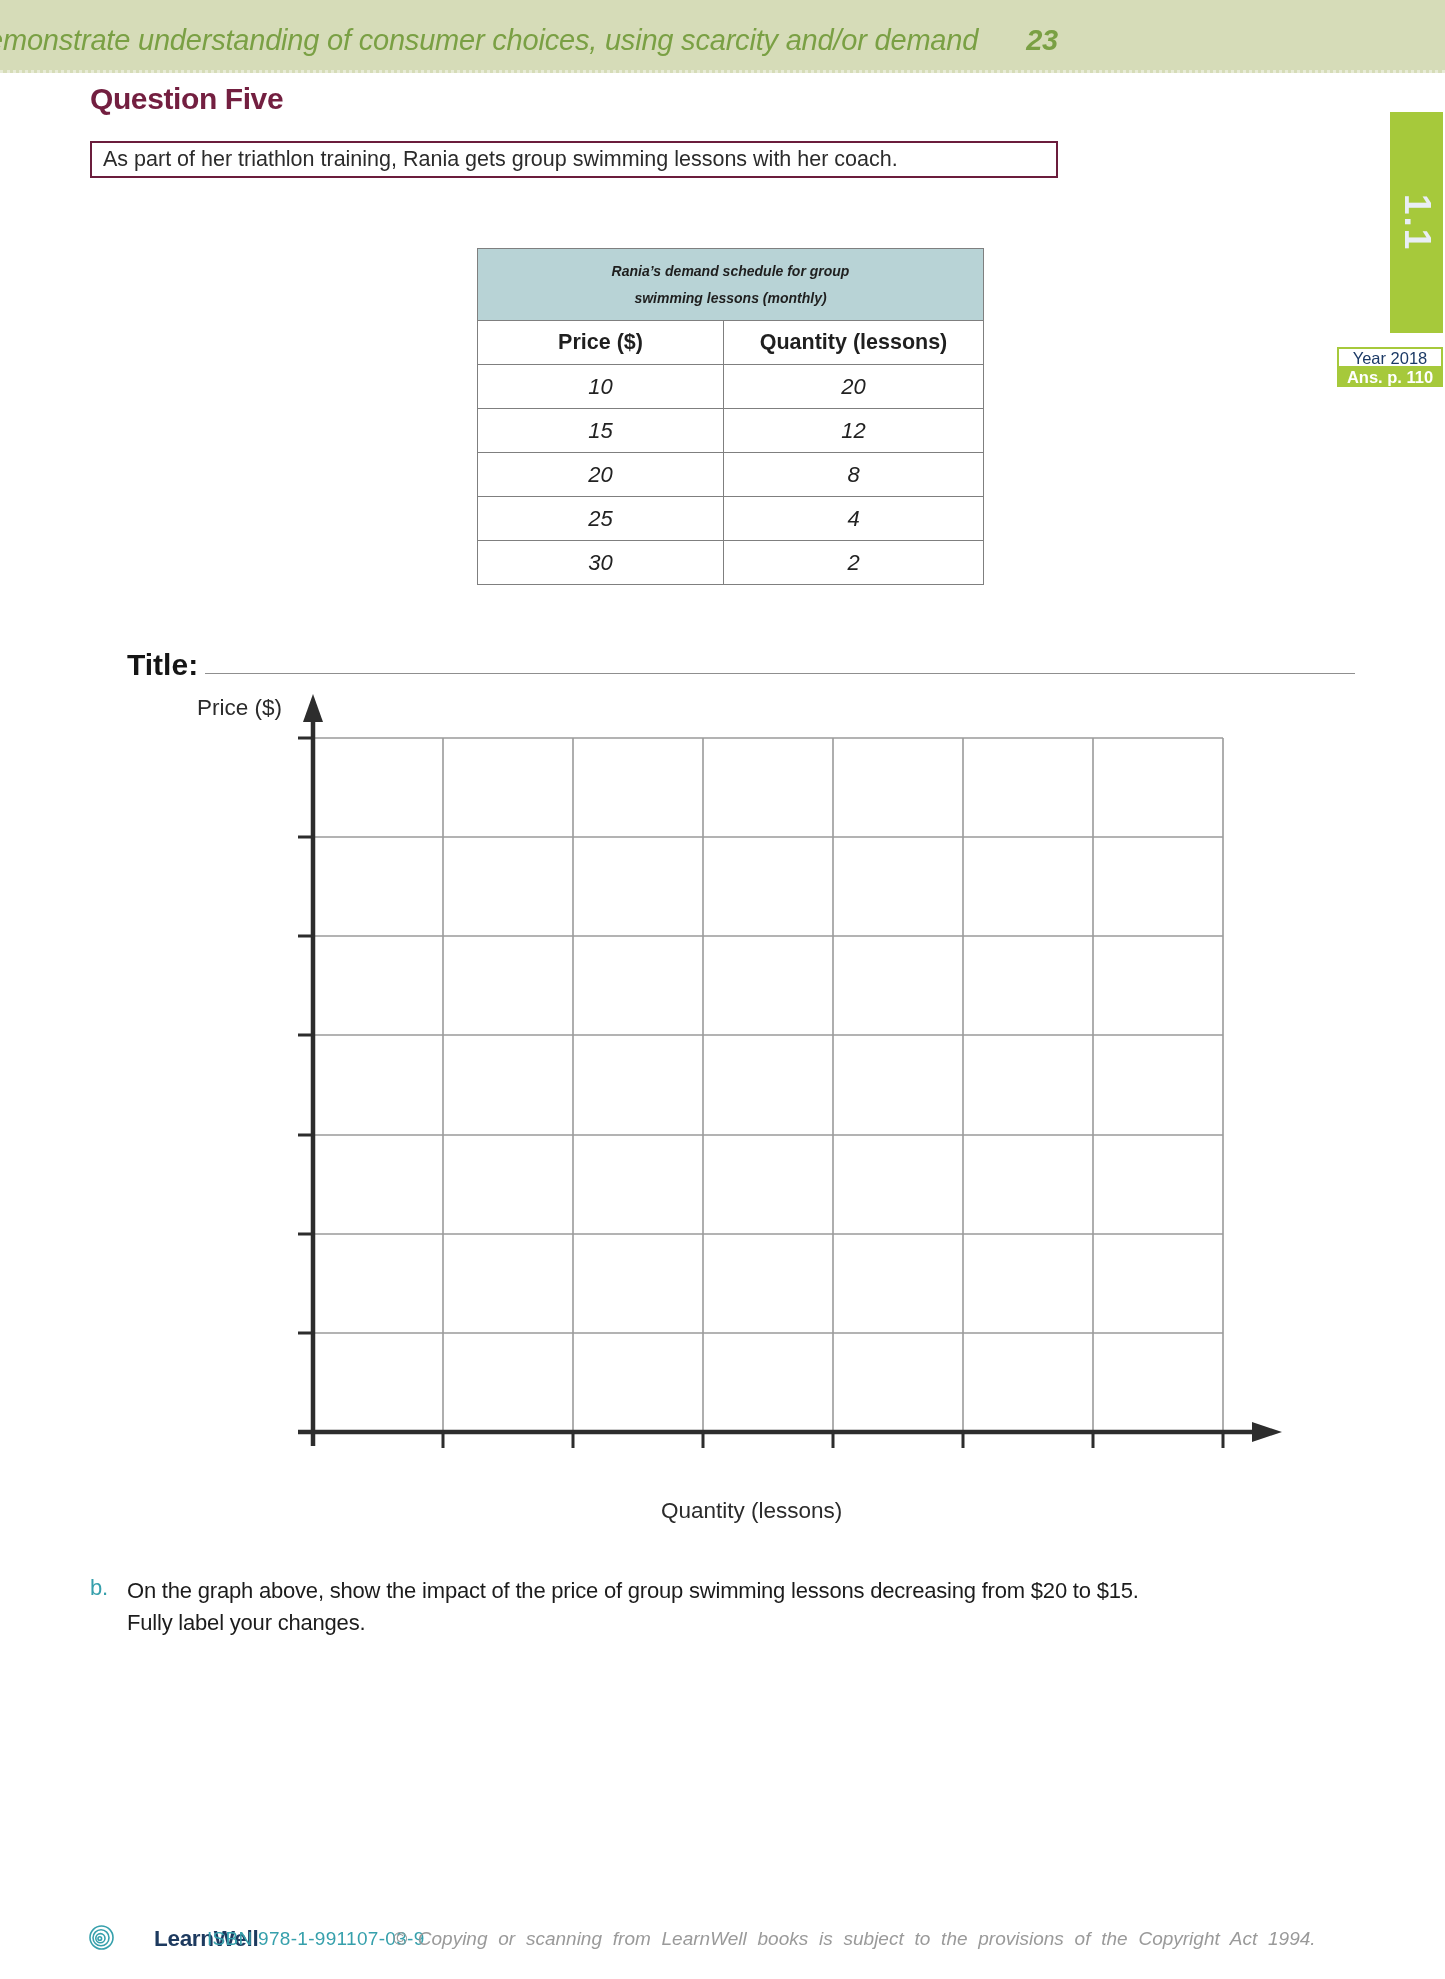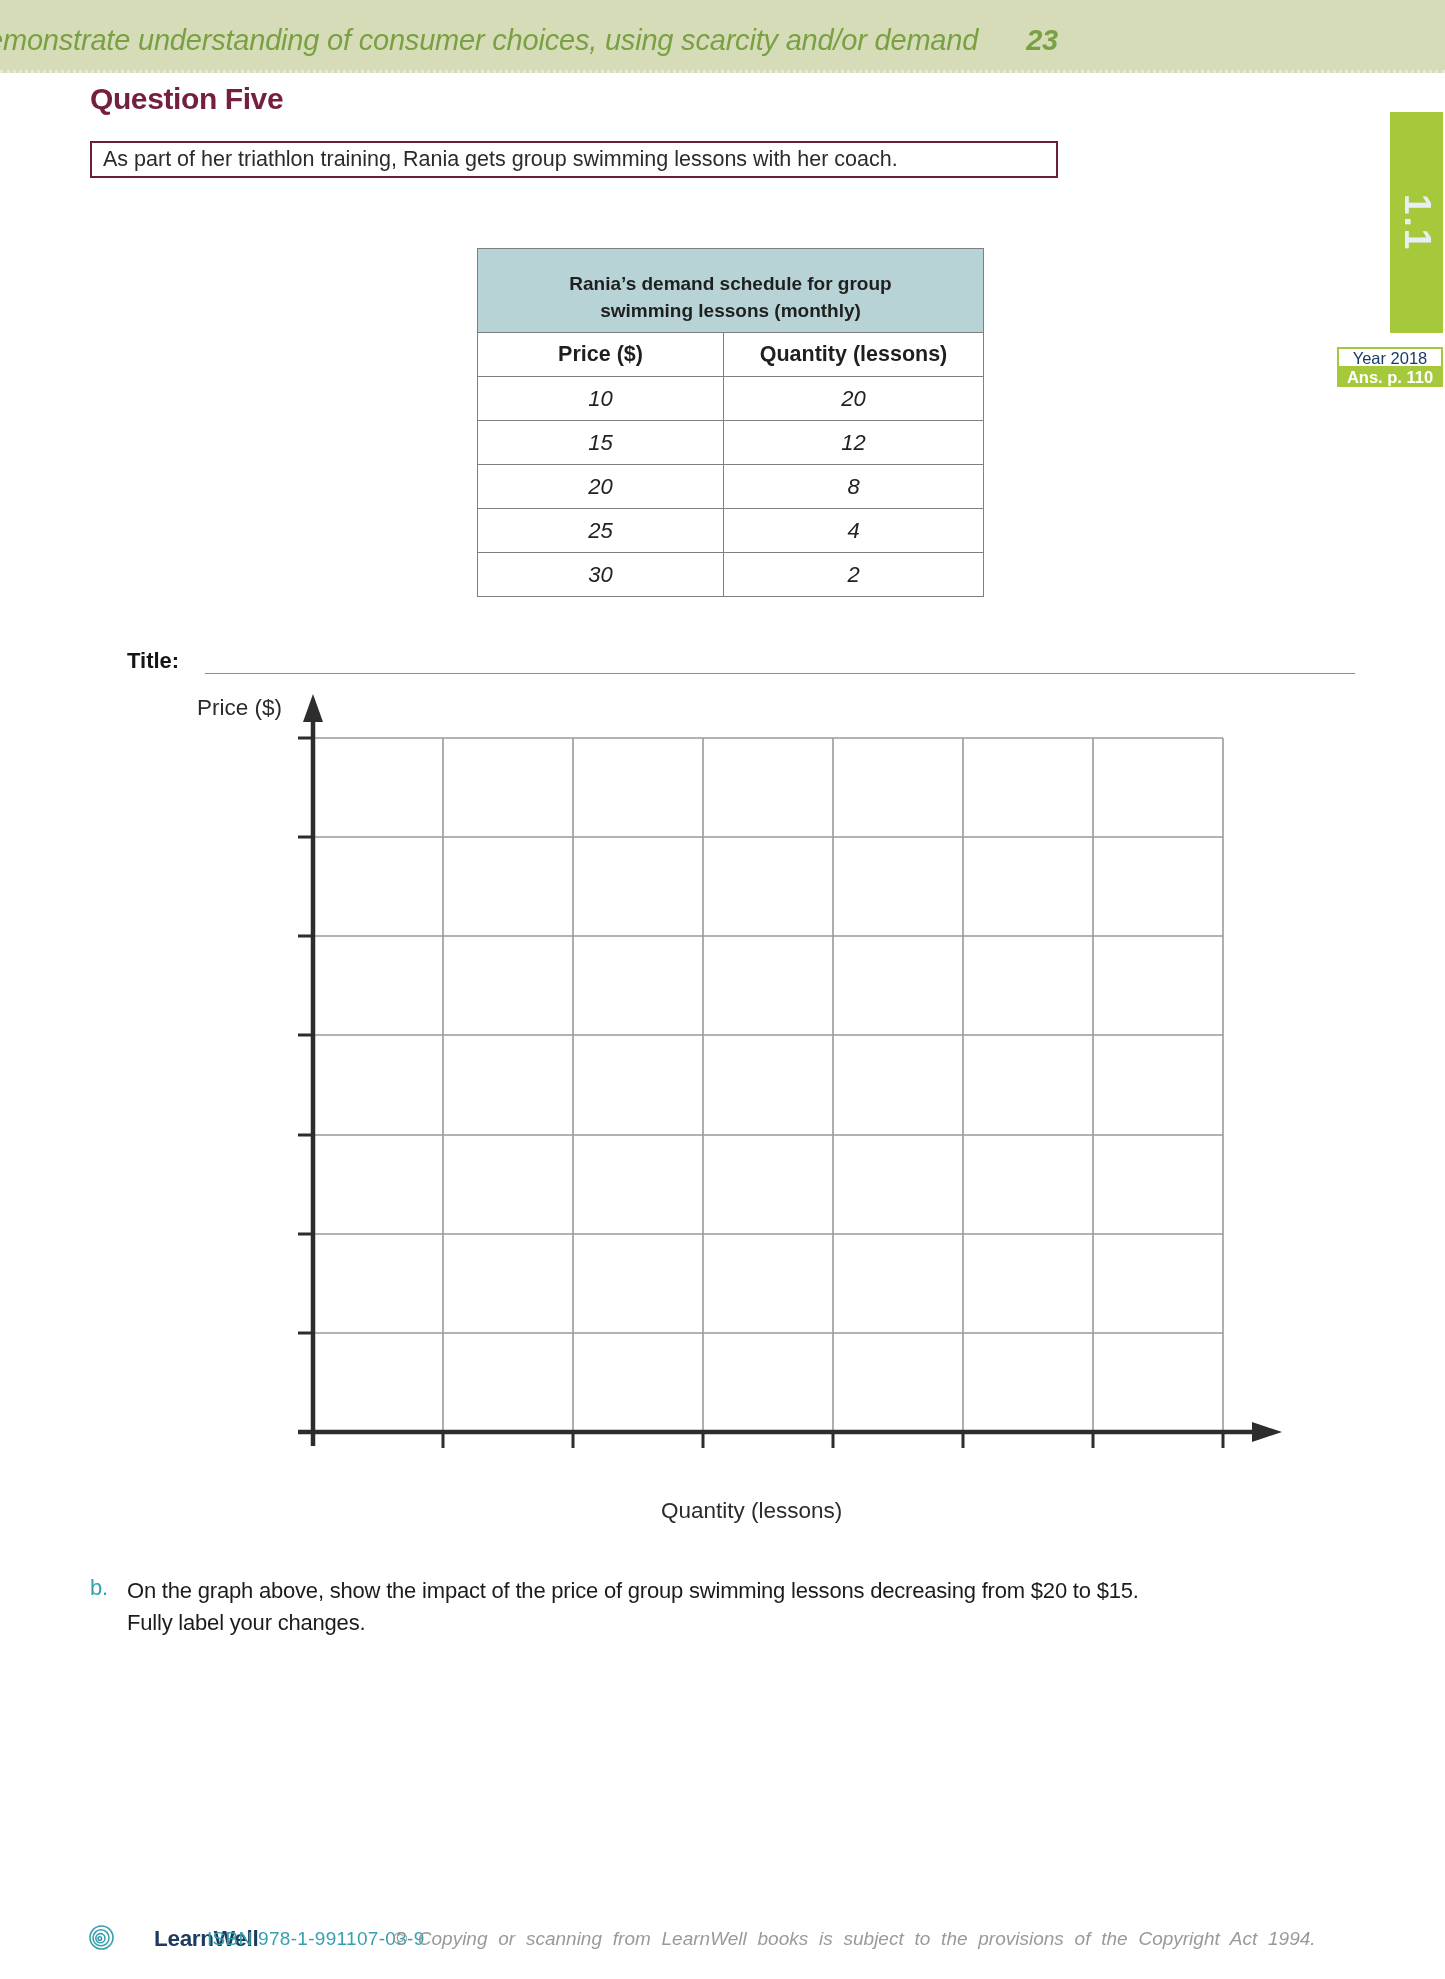--- a/index.html
+++ b/index.html
@@ -48,38 +48,38 @@
   }
   
   .demand-table{
     position:absolute;left:477px;top:248px;width:506px;border-collapse:collapse;
     table-layout:fixed;
   }
   .demand-table th,.demand-table td{
     border:1.6px solid #7f7f7f;text-align:center;vertical-align:middle;
   }
   .demand-table .title-cell{
-    background:#b8d3d6;font-weight:bold;font-size:19px;color:#1f1f1f;
-    padding:21px 4px 8px 4px;line-height:27px;
+    background:#b8d3d6;font-weight:bold;font-size:14px;color:#1f1f1f;
+    padding:9px 4px 8px 4px;line-height:27px;font-style:italic;
   }
   .demand-table .title-cell span{display:block;}
   .demand-table .col-head{
     font-weight:bold;font-size:21.5px;color:#1f1f1f;height:41px;background:#ffffff;
   }
   .demand-table td{font-size:22px;color:#222;height:41px;background:#ffffff;font-style:italic;}
   .c1{width:246px;} .c2{width:260px;}
   
   .part-row{position:absolute;left:90px;font-size:22px;color:#1c1c1c;letter-spacing:-0.2px;}
   .part-marker{color:#36a0ac;display:inline-block;width:37px;vertical-align:top;}
   .part-text{display:inline-block;vertical-align:top;}
   .part-a{top:595px;}
   .part-b{top:1575px;}
   .part-b .part-text{width:1020px;line-height:32px;}
   .title-label{
-    position:absolute;left:127px;top:648px;font-size:22px;font-weight:bold;color:#151515;
+    position:absolute;left:127px;top:648px;font-size:30px;font-weight:bold;color:#151515;
   }
   .title-line{
     position:absolute;left:205px;top:673px;width:1150px;border-top:1.6px solid #8f8f8f;
   }
   
   .y-axis-label{position:absolute;left:197px;top:695px;font-size:22.5px;color:#2b2b2b;}
   .x-axis-label{position:absolute;left:661px;top:1498px;font-size:22.5px;color:#2b2b2b;}
   .graph-svg{position:absolute;left:230px;top:690px;}
   
   .footer{position:absolute;left:88px;top:1922px;width:1280px;height:36px;}

